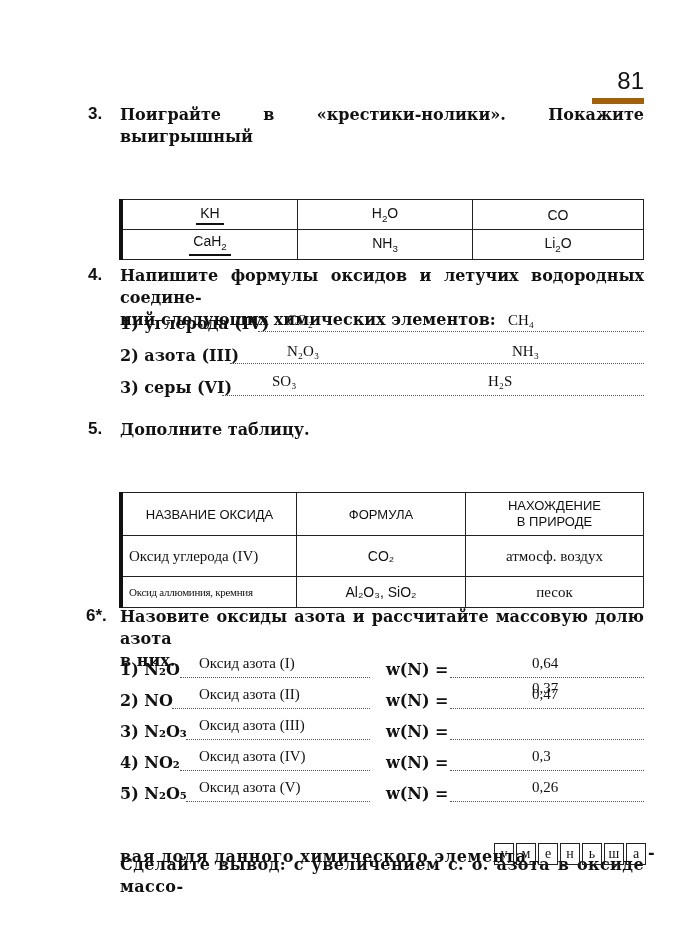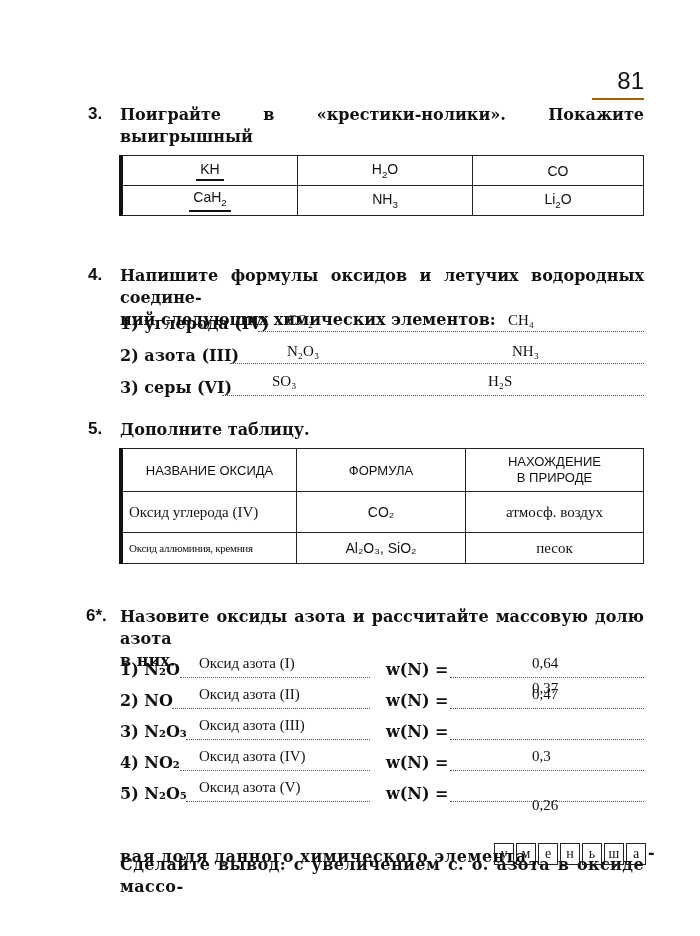--- a/index.html
+++ b/index.html
@@ -1,21 +1,21 @@
 <!DOCTYPE html>
 <html><head>
 <meta charset="utf-8">
 <style>
   html, body { margin: 0; padding: 0; background: #ffffff; }
   body { width: 700px; height: 936px; position: relative; overflow: hidden; color: #111; font-family: "Liberation Serif", serif; }
   .abs { position: absolute; }
-  .pagenum { left: 592px; top: 66px; width: 52px; text-align: right; font-family: "Liberation Sans", sans-serif; font-size: 24px; border-bottom: 2px solid #a16207; line-height: 30px; padding-bottom: 2px; }
+  .pagenum { left: 592px; top: 66px; width: 52px; text-align: right; font-family: "Liberation Sans", sans-serif; font-size: 24px; border-bottom: 6px solid #a16207; line-height: 30px; padding-bottom: 2px; }
   .qnum { font-family: "Liberation Sans", sans-serif; font-weight: bold; font-size: 17px; }
   .qtext { font-family: "DejaVu Serif", serif; font-weight: bold; font-size: 16px; line-height: 22px; text-align: justify; }
-  table.grid { border-collapse: collapse; position: absolute; }
+  table.grid { border-collapse: collapse; position: absolute; margin-top: 44px; }
   table.grid td { border: 1.5px solid #222; text-align: center; vertical-align: middle; padding: 0; }
   table.grid td.first { border-left: 4px solid #111; }
   .sans { font-family: "Liberation Sans", sans-serif; }
   .hand { font-family: "Liberation Serif", serif; font-size: 15px; }
   .ul { display: inline-block; border-bottom: 2px solid #111; padding: 0 4px 2px 4px; }
   .row4 { font-family: "DejaVu Serif", serif; font-weight: bold; font-size: 16px; }
   .dots { position: absolute; border-bottom: 1px dotted #555; height: 0; }
   .ans { position: absolute; font-family: "Liberation Serif", serif; font-size: 15px; }
   .box { display: inline-block; width: 18px; height: 20px; border: 1.5px solid #222; margin-right: 2px; text-align: center; font-family: "Liberation Serif", serif; font-size: 14px; line-height: 20px; vertical-align: middle; }
   sub { font-size: 70%; }
@@ -124,19 +124,19 @@
 <div class="ans" style="left:199px; top:748px;">Оксид азота (IV)</div>
 <div class="abs row4" style="left:386px; top:753px;">w(N) =</div>
 <div class="dots" style="left:450px; top:770px; width:194px;"></div>
 <div class="ans" style="left:532px; top:748px;">0,3</div>
 
 <div class="abs row4" style="left:120px; top:784px;">5) N₂O₅</div>
 <div class="dots" style="left:186px; top:801px; width:184px;"></div>
 <div class="ans" style="left:199px; top:779px;">Оксид азота (V)</div>
 <div class="abs row4" style="left:386px; top:784px;">w(N) =</div>
 <div class="dots" style="left:450px; top:801px; width:194px;"></div>
-<div class="ans" style="left:532px; top:779px;margin-top:18px;">0,26</div>
+<div class="ans" style="left:532px; top:779px;">0,26</div>
 
 <div class="abs qtext" style="left:120px; top:816px; width:524px; letter-spacing:0.4px;margin-top:38px;">Сделайте вывод: с увеличением  с. о. азота в оксиде массо-</div>
 <div class="abs qtext" style="left:120px; top:846px; letter-spacing:0.6px;">вая доля данного химического элемента</div>
 <div class="abs" style="left:494px; top:843px; white-space:nowrap;">
   <span class="box">у</span><span class="box">м</span><span class="box">е</span><span class="box">н</span><span class="box">ь</span><span class="box">ш</span><span class="box">а</span><span style="font-family:'DejaVu Serif',serif; font-weight:bold;">-</span>
 </div>
 
 </body></html>

